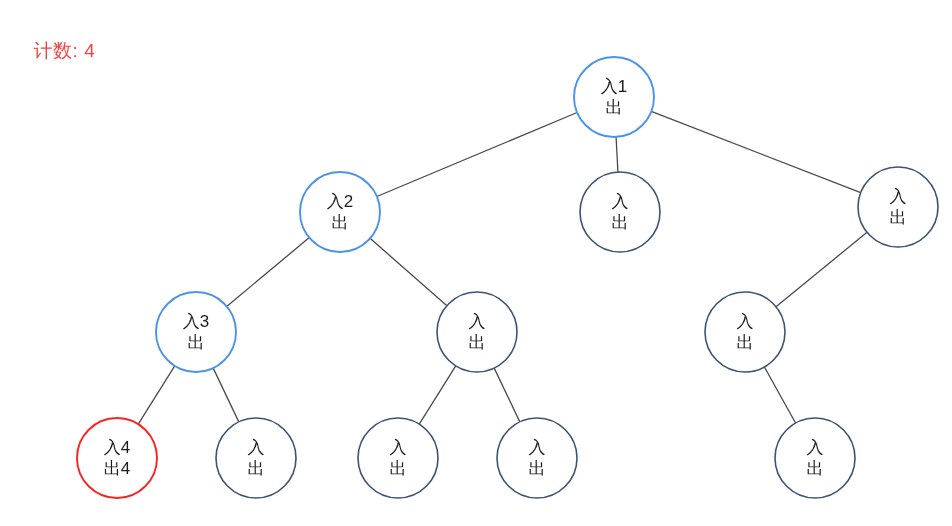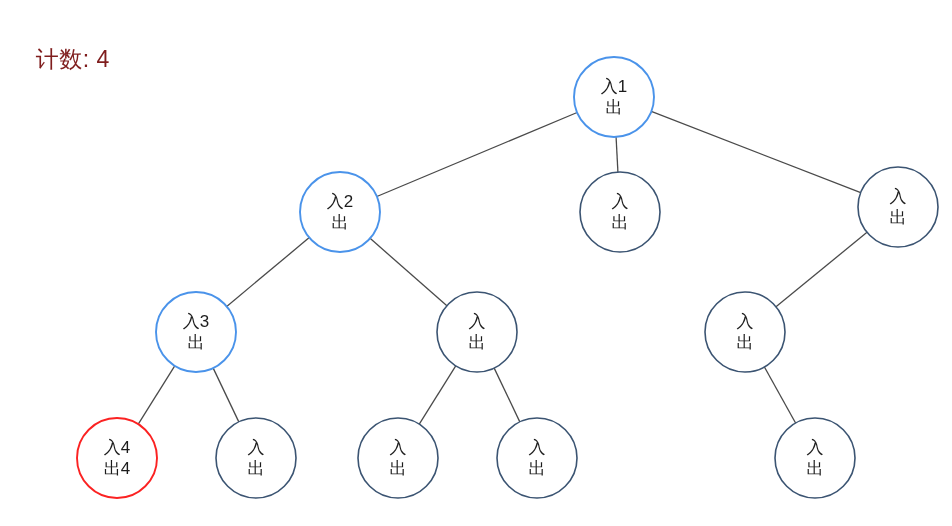--- a/index.html
+++ b/index.html
@@ -12,24 +12,24 @@
     width: 952px;
     height: 526px;
     position: relative;
     overflow: hidden;
     font-family: "Liberation Sans", "DejaVu Sans", sans-serif;
     color: #3c3c3c;
   }
   #counter-line {
     position: absolute;
     left: 22px;
-    top: 20px;
-    font-size: 23px;
+    top: 12px;
+    font-size: 19px;
     line-height: 26px;
-    color: #7f1d1d;
+    color: #ef4444;
     letter-spacing: 0.5px;
     white-space: pre;
   }
   #counter-line .counter-label,
   #counter-line .counter-value {
     display: inline;
   }
   #tree-canvas {
     position: absolute;
     left: 0;

